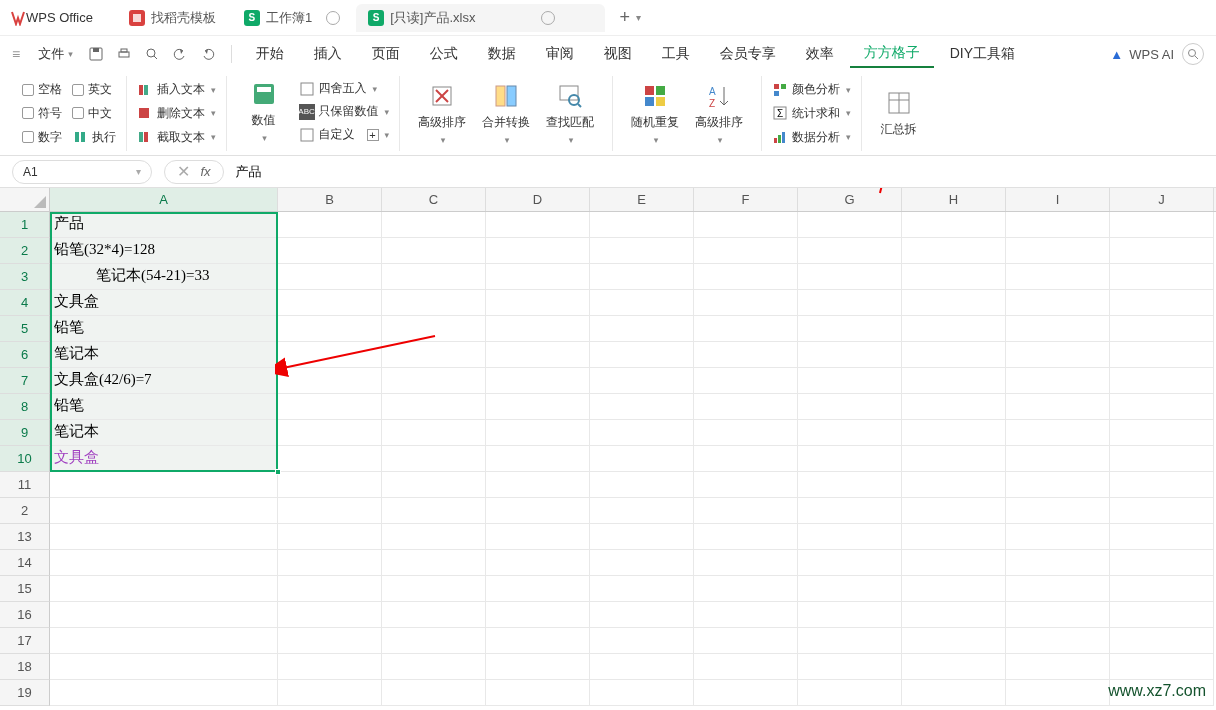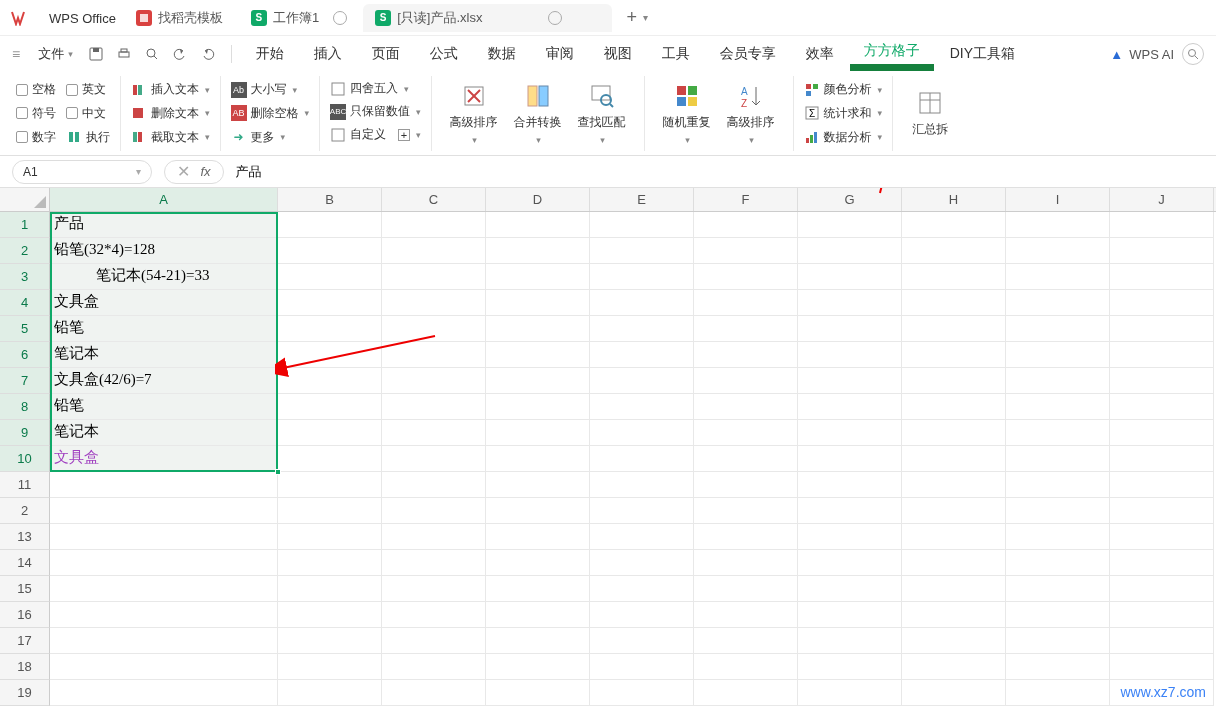--- a/index.html
+++ b/index.html
@@ -1,46 +1,46 @@
 <!DOCTYPE html>
 <html><head>
 <meta charset="utf-8">
 <style>
 * { box-sizing: border-box; margin: 0; padding: 0; font-family: "Microsoft YaHei", sans-serif; }
 body { background: #fff; width: 1216px; height: 710px; overflow: hidden; position: relative; }
 
 
 .titlebar { height: 36px; display: flex; align-items: center; background: #fff; border-bottom: 1px solid #eee; padding-left: 10px; }
-.app-logo { display: flex; align-items: flex-end; gap: 23px; margin-right: 8px; }
+.app-logo { display: flex; align-items: center; gap: 0; margin-right: 24px; }
 .app-logo-icon { width: 16px; height: 16px; }
 .app-name { font-size: 13px; color: #333; }
 .tab { display: flex; align-items: center; gap: 6px; padding: 4px 12px; height: 28px; font-size: 13px; color: #555; border-radius: 6px 6px 0 0; margin-right: 4px; }
 .tab.active { background: #f5f5f5; }
 .tab-icon { width: 16px; height: 16px; border-radius: 3px; display: flex; align-items: center; justify-content: center; font-size: 10px; color: #fff; font-weight: bold; }
 .tab-icon.red { background: #d9413f; }
 .tab-icon.green { background: #0fa968; }
 .tab-dot { width: 14px; height: 14px; border: 1px solid #aaa; border-radius: 50%; margin-left: 8px; }
 .tab-add { margin-left: 10px; font-size: 18px; color: #666; cursor: pointer; }
 
 
 .menubar { height: 36px; display: flex; align-items: center; background: #fff; padding: 0 12px; gap: 2px; }
 .menu-handle { color: #999; margin-right: 8px; font-size: 14px; }
 .menu-file { font-size: 13px; color: #333; padding: 4px 8px; display:flex; align-items:center; gap:4px; }
 .menu-file::after { content: "▾"; font-size: 9px; color: #888; }
 .qat-icon { width: 20px; height: 20px; margin: 0 3px; display: flex; align-items: center; justify-content: center; color: #666; cursor: pointer; }
 .menu-sep { width: 1px; height: 18px; background: #ddd; margin: 0 8px; }
 .menu-item { font-size: 14px; color: #333; padding: 4px 14px; cursor: pointer; }
-.menu-item.active { color: #0fa968; border-bottom: 7px solid #15803d; }
+.menu-item.active { color: #0fa968; border-bottom: 2px solid #15803d; }
 .menubar-right { margin-left: auto; display: flex; align-items: center; gap: 8px; }
 .wpsai { display: flex; align-items: center; gap: 6px; font-size: 13px; color: #555; }
 .wpsai-icon { color: #2a6cd6; }
 .search-round { width: 22px; height: 22px; border: 1px solid #ccc; border-radius: 50%; display:flex; align-items:center; justify-content:center; color:#888; font-size:12px; }
 
 
-.ribbon { height: 84px; background: #fff; border-bottom: 1px solid #e0e0e0; display: flex; padding: 4px 6px; }
+.ribbon { height: 84px; background: #fff; border-bottom: 1px solid #e0e0e0; display: flex; padding: 4px 12px; }
 .ribbon-group { border-right: 1px solid #e8e8e8; padding: 2px 10px; display: flex; flex-direction: column; justify-content: space-around; }
 .ribbon-row { display: flex; align-items: center; gap: 10px; white-space: nowrap; }
 .ribbon-btn { display: flex; align-items: center; gap: 4px; font-size: 12px; color: #333; cursor: pointer; }
 .ribbon-btn .cb { width: 12px; height: 12px; border: 1px solid #999; border-radius: 2px; }
 .ribbon-big { display: flex; flex-direction: column; align-items: center; justify-content: center; gap: 4px; padding: 2px 8px; font-size: 12px; color: #333; cursor: pointer; min-width: 54px; }
 .ribbon-big-icon { width: 28px; height: 28px; display:flex; align-items:center; justify-content:center; }
 .ribbon-icon-sm { width: 16px; height: 16px; display:flex; align-items:center; justify-content:center; }
 .dd::after { content: "▾"; font-size: 9px; color: #888; margin-left: 2px; }
 
 
@@ -67,21 +67,21 @@
 .selection-border { position: absolute; border: 2px solid #0fa968; pointer-events: none; }
 .fill-handle { position: absolute; width: 6px; height: 6px; background: #0fa968; border: 1px solid #fff; }
 .cell.purple { color: #a040c0; }
 
 
 .arrow-svg { position: absolute; pointer-events: none; }
 
 
 .watermark { position: absolute; right: 10px; bottom: 10px; text-align: right; }
 .watermark .big { font-size: 22px; font-weight: bold; color: #2a7ac0; font-style: italic; text-shadow: 1px 1px 0 #fff; }
-.watermark .small { font-size: 14px; color: #3b82f6; }
+.watermark .small { font-size: 16px; color: #14532d; }
 .watermark-icon { display: inline-block; width: 26px; height: 26px; border: 3px solid #8cc63f; border-radius: 50%; border-left-color: #f7a71b; border-top-color: #f7a71b; transform: rotate(-30deg); margin-right: 4px; vertical-align: middle; }
 </style>
 </head>
 <body>
 
 <div class="titlebar">
   <div class="app-logo">
     <svg class="app-logo-icon" viewBox="0 0 16 16">
         <path d="M2 2 L6 14 L8 8 L10 14 L14 2" stroke="#d9413f" stroke-width="2" fill="none"></path>
       </svg>
@@ -234,41 +234,30 @@
           <span class="ribbon-icon-sm">
             <svg width="14" height="14">
               <rect x="1" y="2" width="4" height="10" fill="#4a8"></rect>
               <rect x="6" y="2" width="4" height="10" fill="#c44"></rect>
             </svg>
           </span>
           <span>截取文本</span>
         </span>
       </div>
   </div>
-  <div class="ribbon-group">
-    <div class="ribbon-row">
-        <span class="ribbon-btn dd">
-          <span class="ribbon-icon-sm" style="background:#555;color:#fff;font-size:9px;line-height:14px;text-align:center;">Ab</span>
-          <span>大小写</span>
-        </span>
-      </div>
-    <div class="ribbon-row">
-        <span class="ribbon-btn dd">
-          <span class="ribbon-icon-sm" style="background:#c44;color:#fff;font-size:9px;line-height:14px;text-align:center;">AB</span>
-          <span>删除空格</span>
-        </span>
-      </div>
-    <div class="ribbon-row">
-        <span class="ribbon-btn dd">
-          <span class="ribbon-icon-sm" style="color:#3a8">➜</span>
-          <span>更多</span>
-        </span>
-      </div>
-  </div>
   <div class="ribbon-group" style="flex-direction:row;align-items:flex-start;gap:8px">
+    <div class="ribbon-big dd">
+      <span class="ribbon-big-icon">
+          <svg width="24" height="24">
+            <rect x="2" y="2" width="20" height="20" fill="#4a7" rx="2"></rect>
+            <rect x="5" y="5" width="14" height="5" fill="#fff"></rect>
+          </svg>
+        </span>
+      <span>数值</span>
+    </div>
     <div style="display:flex;flex-direction:column;gap:6px;padding-top:2px">
       <span class="ribbon-btn dd">
           <span class="ribbon-icon-sm">
             <svg width="14" height="14">
               <rect x="1" y="1" width="12" height="12" fill="none" stroke="#888"></rect>
             </svg>
           </span>
           <span>四舍五入</span>
         </span>
       <span class="ribbon-btn dd">

